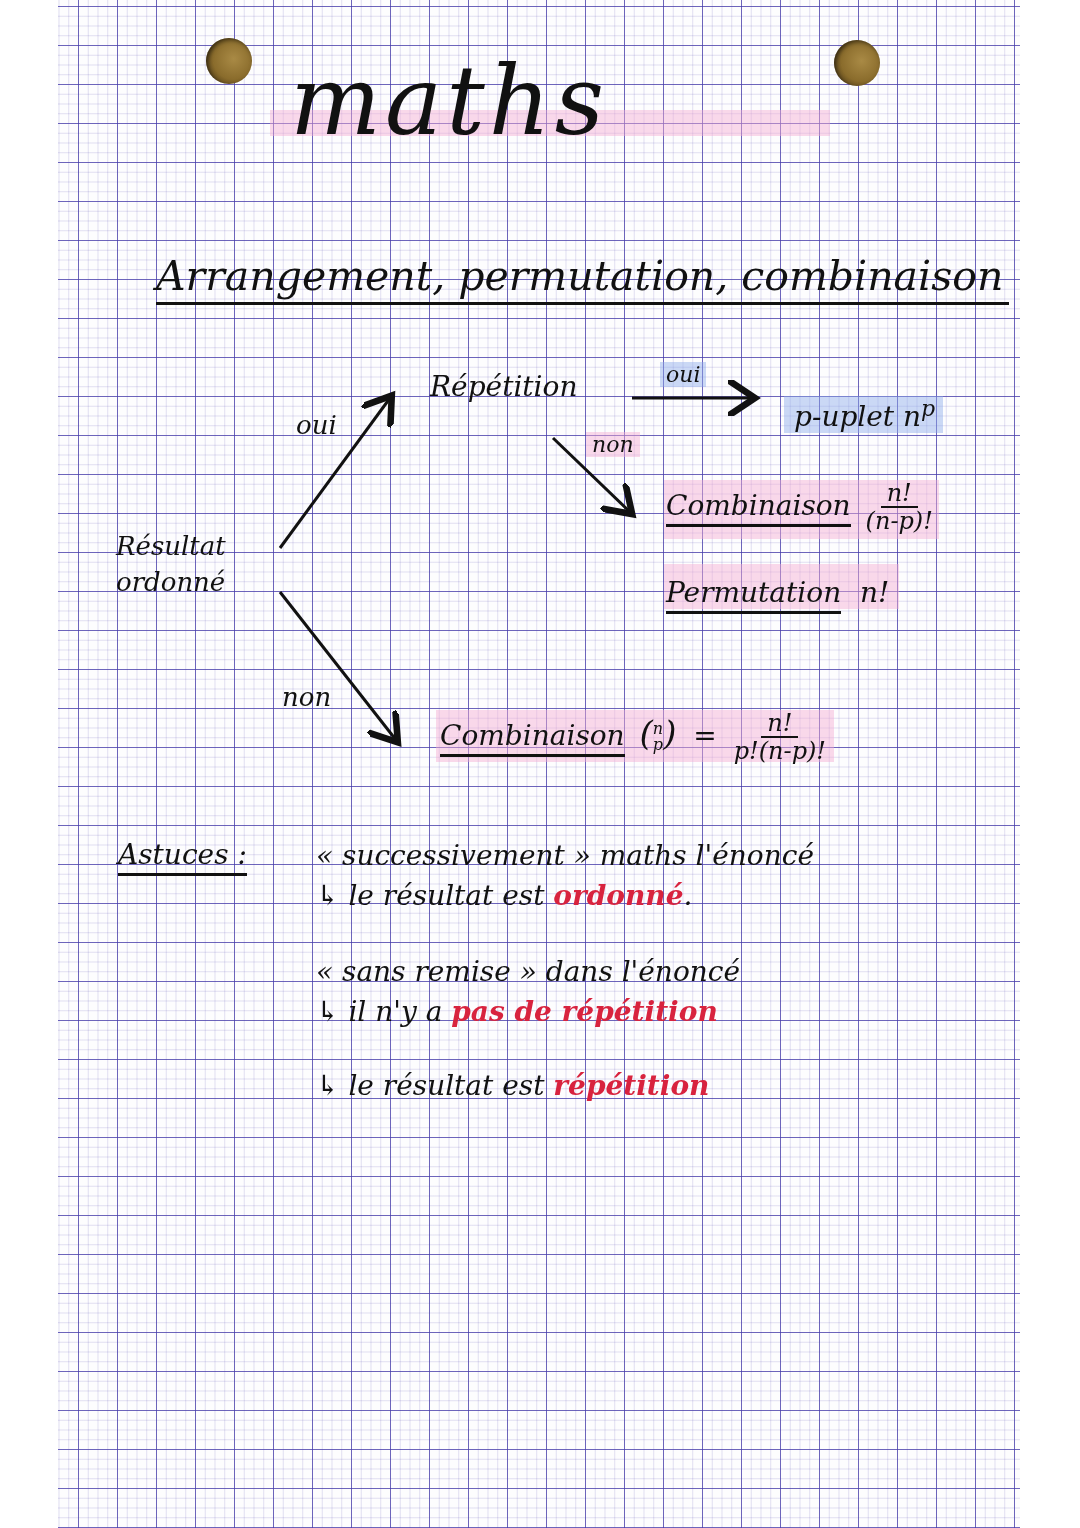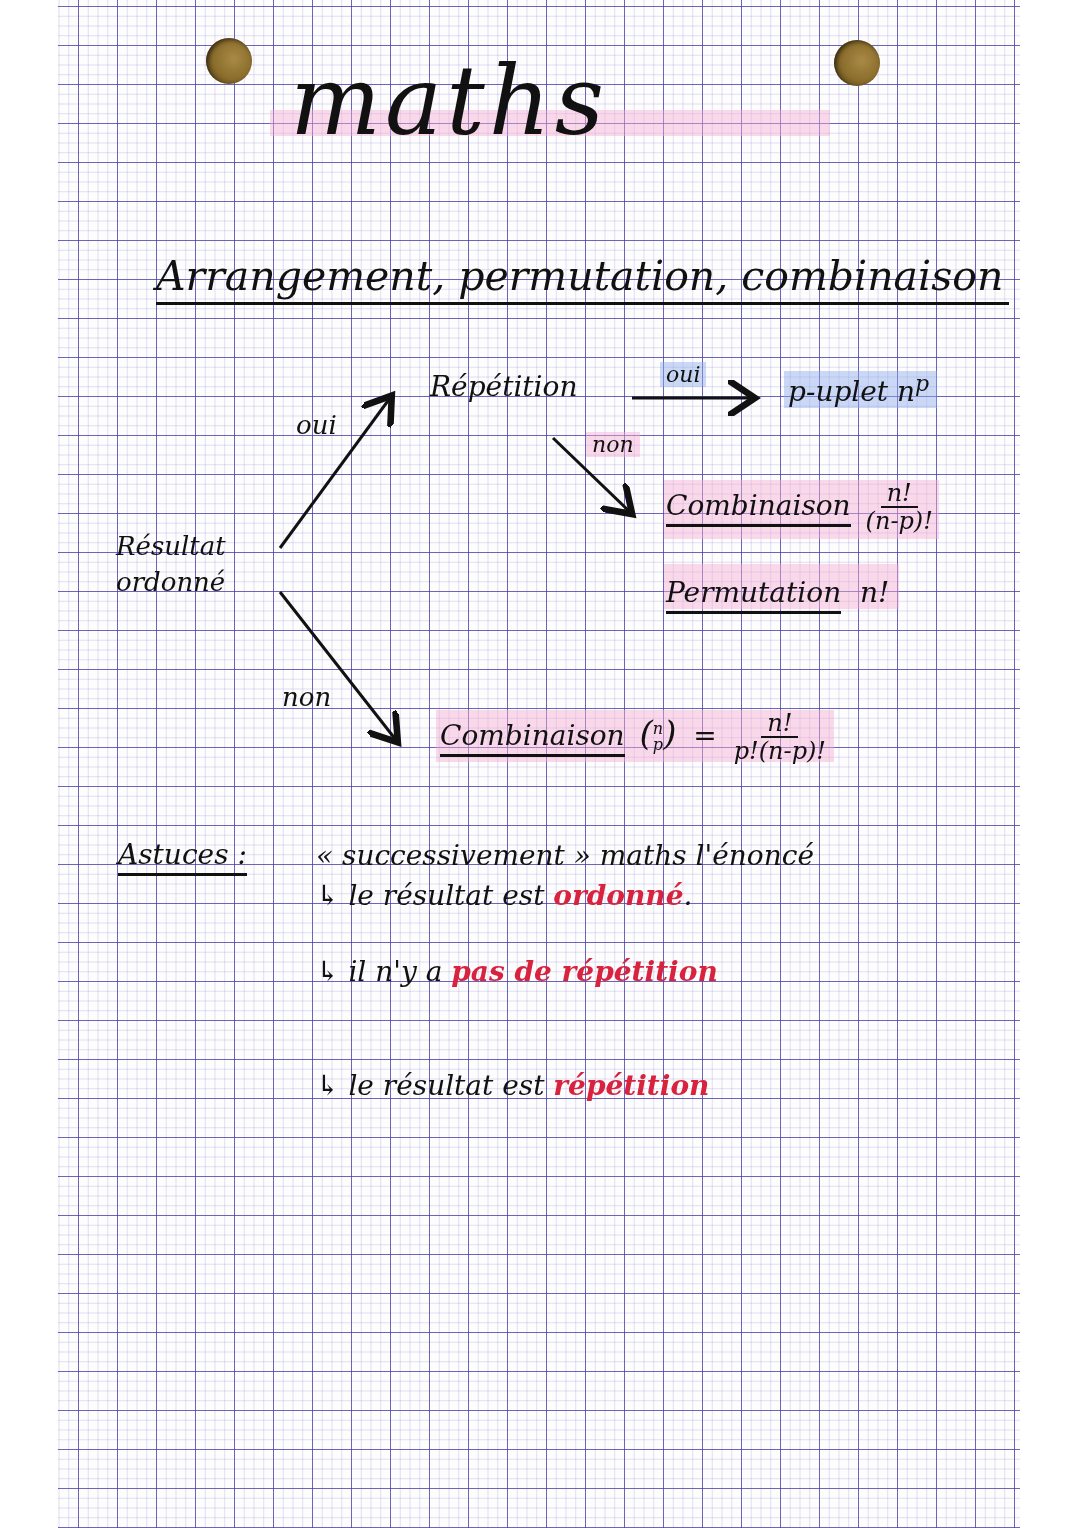--- a/index.html
+++ b/index.html
@@ -59,21 +59,21 @@
   <div>ordonné</div>
 </div>
 
 <div class="abs hand fs26" style="left:296px;top:410px;">oui</div>
 <div class="abs hand fs26" style="left:282px;top:682px;">non</div>
 
 <div class="abs hand fs28" style="left:430px;top:370px;">Répétition</div>
 <div class="abs hand fs22 hl-blue" style="left:660px;top:362px;padding:0 6px;">oui</div>
 <div class="abs hand fs22 hl-pink" style="left:586px;top:432px;padding:0 6px;">non</div>
 
-<div class="abs hand fs28 hl-blue" style="left:784px;top:371px;padding:0 8px 0 4px;">
+<div class="abs hand fs28 hl-blue" style="left:784px;top:396px;padding:0 8px 0 10px;">
   <span>p-uplet</span>
   <span>n</span><sup class="fs22">p</sup>
 </div>
 
 <div class="abs hand fs28 hl-pink" style="left:664px;top:480px;padding:0 6px 4px 2px;">
   <span class="u">Combinaison</span>
   <span class="frac fs24" style="margin-left:6px;">
     <span class="num">n!</span>
     <span>(n-p)!</span>
   </span>
@@ -102,20 +102,21 @@
 <div class="abs hand fs28" style="left:316px;top:836px;line-height:40px;">
   <div>« successivement » maths l'énoncé</div>
   <div>
     <span>↳</span>
     <span>le résultat est</span>
     <span class="red">ordonné</span><span>.</span>
   </div>
 </div>
 
 <div class="abs hand fs28" style="left:316px;top:952px;line-height:40px;">
+  <div>« sans remise » dans l'énoncé</div>
   <div>
     <span>↳</span>
     <span>il n'y a</span>
     <span class="red">pas de répétition</span><span></span>
   </div>
 </div>
 
 <div class="abs hand fs28" style="left:316px;top:1066px;line-height:40px;">
   <div>
     <span>↳</span>

